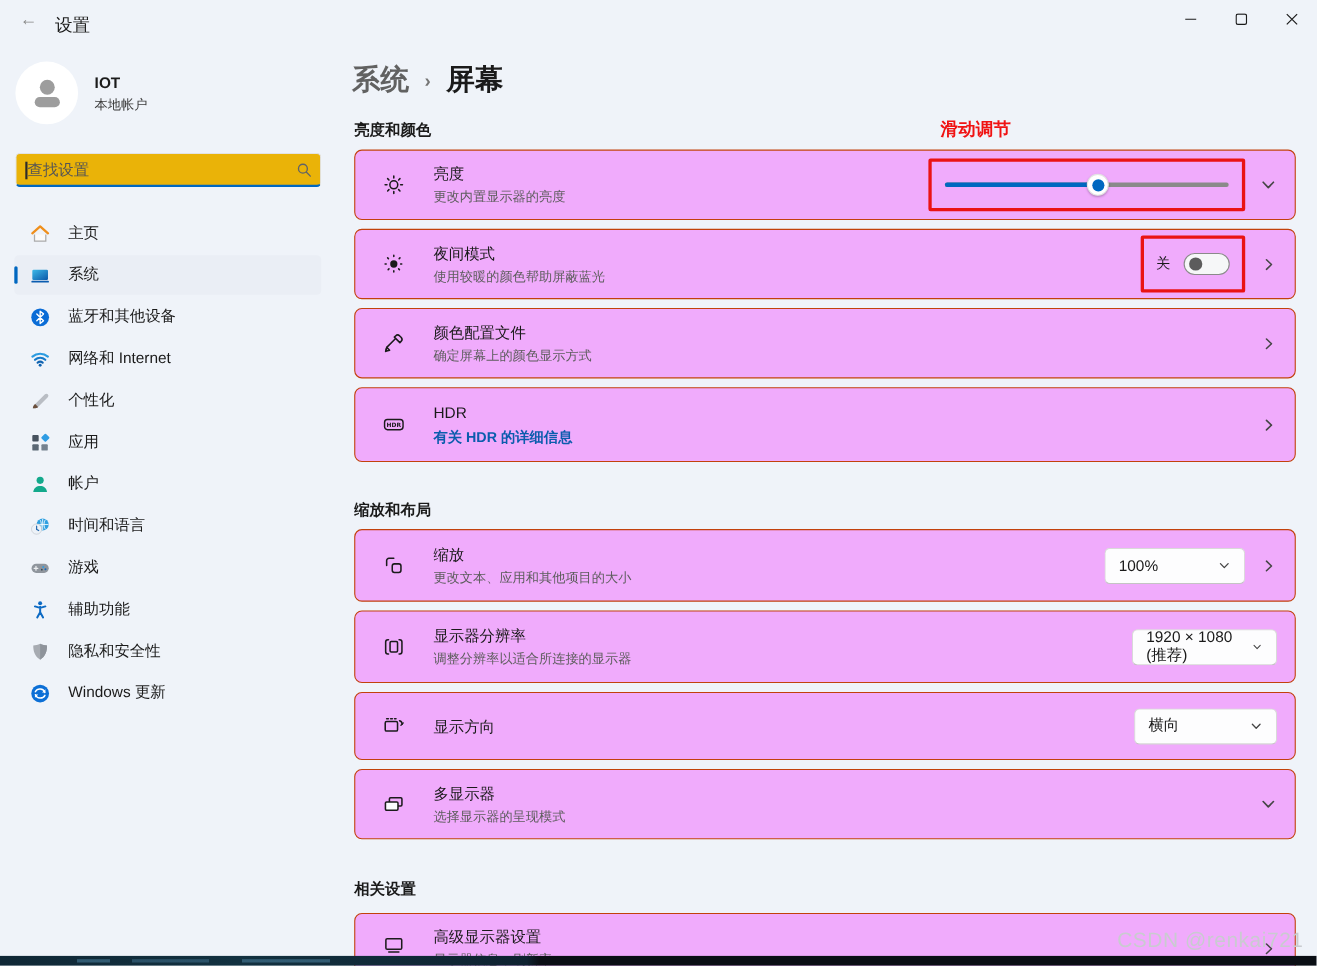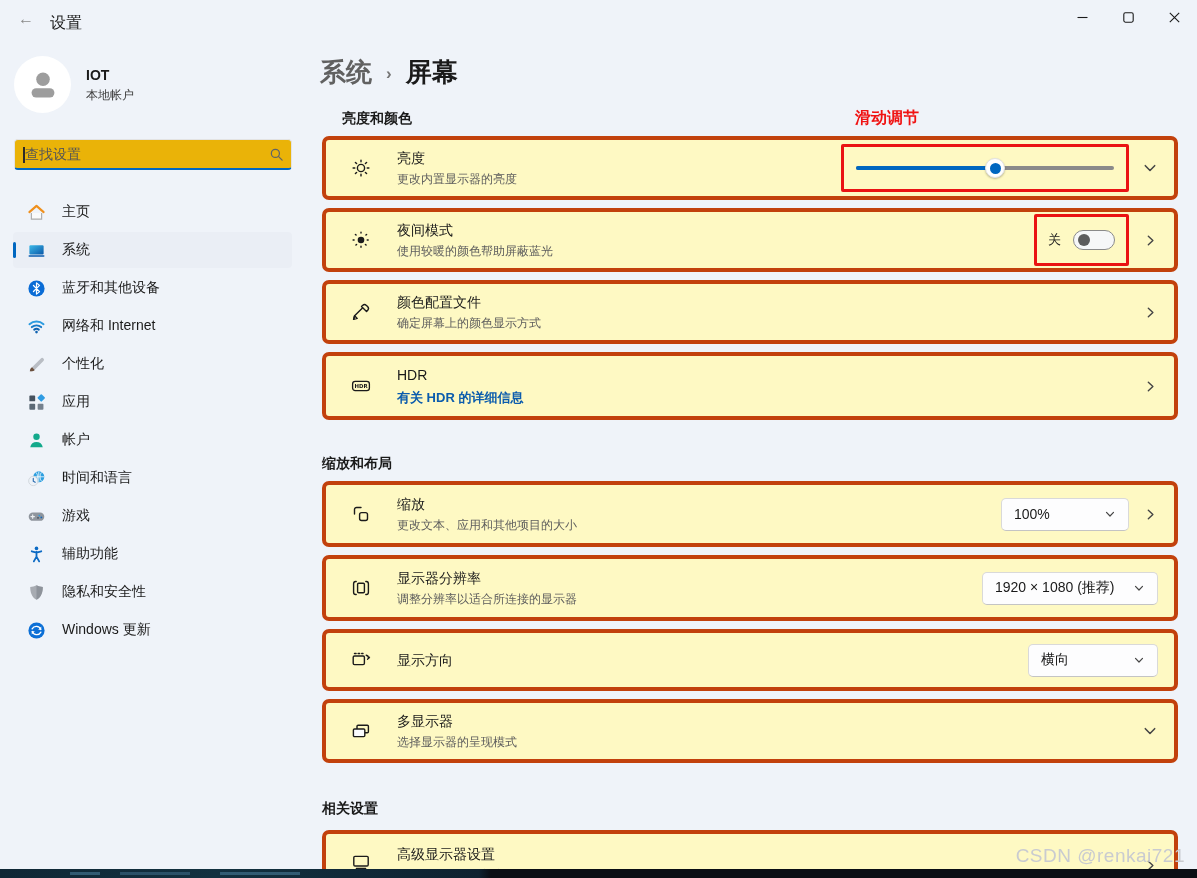--- a/index.html
+++ b/index.html
@@ -34,21 +34,21 @@
   .nav-item.selected::before { content:""; position:absolute; left:0; top:10px; width:3px; height:16px;
     border-radius:3px; background:#0067c0; }
   .nav-ic { width:20px; height:20px; display:flex; align-items:center; justify-content:center; flex:none; }
   
   .breadcrumb { position:absolute; left:320px; top:55px; font-size:26px; font-weight:600; display:flex; align-items:center; gap:14px; }
   .crumb-parent { color:#616161; font-weight:600; }
   .crumb-sep { color:#757575; font-size:17px; padding-top:3px; }
   .crumb-current { color:#1a1a1a; }
   .section-label { position:absolute; left:322px; font-size:14px; font-weight:bold; color:#1a1a1a; }
   .annotation { position:absolute; left:855px; top:108px; font-size:16px; font-weight:bold; color:#f01212; }
-  .card { position:absolute; left:322px; width:856px; background:#fef9c3; border:4px solid #c2410c;
+  .card { position:absolute; left:322px; width:856px; background:#f0abfc; border:1px solid #c2410c;
     border-radius:7px; display:flex; align-items:center; padding:0 16px 0 23px;justify-content:center; }
   .row-ic { width:24px; display:flex; align-items:center; justify-content:center; flex:none; }
   .row-text { margin-left:24px; }
   .row-title { font-size:14px; color:#1a1a1a; line-height:19px; }
   .row-sub { font-size:12px; color:#5d5d5d; margin-top:3px; }
   .row-link { font-size:13px; font-weight:bold; color:#0b5cad; margin-top:4px; }
   .controls { margin-left:auto; display:flex; align-items:center; gap:13px; }
   .chev { display:flex; align-items:center; justify-content:center; width:16px; }
   .red-box { border:3px solid #ea1313; border-radius:2px; }
   
@@ -60,21 +60,21 @@
     border-radius:50%; box-shadow:0 1px 2px rgba(0,0,0,.25); display:flex; align-items:center; justify-content:center; }
   .slider-thumb::after { content:""; width:11px; height:11px; border-radius:50%; background:#0067c0; }
   
   .toggle-box { height:52px; padding:0 11px; display:flex; align-items:center; gap:12px; }
   .toggle-label { font-size:13px; color:#1a1a1a; }
   .toggle { width:42px; height:20px; border:1px solid #8a8a8a; border-radius:11px; background:#f6f7f8; position:relative; }
   .toggle-knob { position:absolute; left:4px; top:3px; width:12px; height:12px; border-radius:50%; background:#5c5c5c; }
   
   .dropdown { height:33px; background:#fdfdfe; border:1px solid #d9d9d9; border-bottom-color:#c4c4c4;
     border-radius:5px; display:flex; align-items:center; justify-content:space-between; padding:0 12px; font-size:14px; color:#1a1a1a; }
-  .dd-scale { width:128px; } .dd-res { width:176px; } .dd-orient { width:130px; }
+  .dd-scale { width:128px; } .dd-res { width:132px; } .dd-orient { width:130px; }
   
   .watermark { position:absolute; right:12px; top:845px; font-size:19px; color:#c9cbd0; letter-spacing:.5px; }
   .bottom-strip { position:absolute; left:0; bottom:0; width:100%; height:9px;
     background:linear-gradient(90deg,#0f2735 0%,#123140 18%,#0e2230 40%,#0a0e14 41%,#0a0e14 100%); }
   .bottom-strip::before { content:""; position:absolute; left:70px; top:3px; width:260px; height:3px;
     background:linear-gradient(90deg,#3f6f8a 0 30px,transparent 30px 50px,#35607a 50px 120px,transparent 120px 150px,#3f6f8a 150px 230px,transparent 230px); opacity:.7; }
 </style>
 </head>
 <body>
 
@@ -253,21 +253,21 @@
     <span>Windows 更新</span>
   </div>
 </div>
 
 <div class="breadcrumb">
   <span class="crumb-parent">系统</span>
   <span class="crumb-sep">›</span>
   <span class="crumb-current">屏幕</span>
 </div>
 
-<div class="section-label" style="top:110px;margin-left:20px;">亮度和颜色</div>
+<div class="section-label" style="top:110px;">亮度和颜色</div>
 <div class="annotation">滑动调节</div>
 
 <div class="card" style="top:136px; height:64px;">
   <span class="row-ic">
     <svg width="22" height="22" viewBox="0 0 22 22" fill="none" stroke="#1b1b1b" stroke-width="1.4" stroke-linecap="round">
         <circle cx="11" cy="11" r="3.6"></circle>
         <path d="M11 3.1v1.7M11 17.2v1.7M3.1 11h1.7M17.2 11h1.7M5.4 5.4l1.2 1.2M15.4 15.4l1.2 1.2M16.6 5.4l-1.2 1.2M6.6 15.4l-1.2 1.2"></path>
       </svg>
   </span>
   <div class="row-text">

